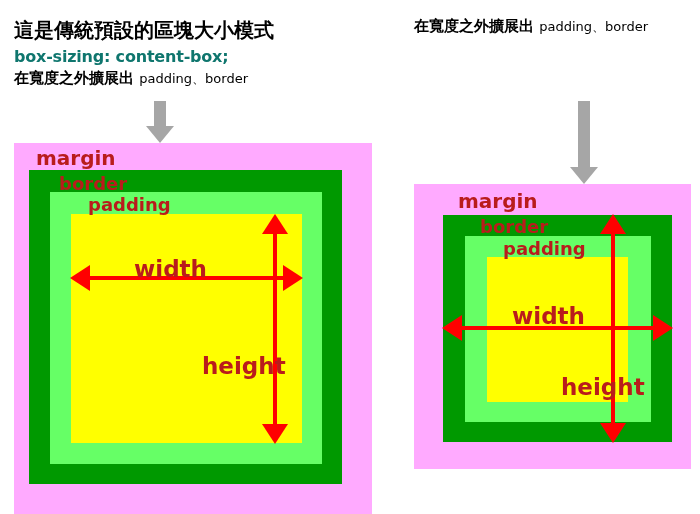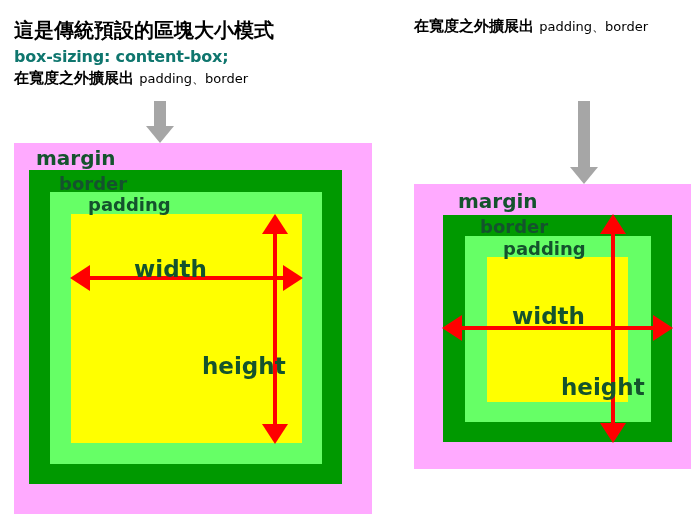--- a/index.html
+++ b/index.html
@@ -50,21 +50,21 @@
   #gray-arrow-right .head  { top: 66px; }
 
   
   .boxdiagram { position: absolute; }
   .layer { position: absolute; }
   .layer-margin  { left: 0; top: 0; right: 0; bottom: 0; background: #ffaaff; }
 
   .lbl {
     position: absolute;
     font-weight: 700;
-    color: #14532d;
+    color: #b91c1c;
     white-space: nowrap;
     z-index: 6;
   }
 
   
   #diagram-left { left: 14px; top: 143px; width: 358px; height: 371px; }
   #diagram-left .layer-border  { left: 15px;  top: 27px;  width: 313px; height: 314px; background: #009900; }
   #diagram-left .layer-padding { left: 36px;  top: 49px;  width: 272px; height: 272px; background: #66ff66; }
   #diagram-left .layer-content { left: 57px;  top: 71px;  width: 231px; height: 229px; background: #ffff00; }
   #diagram-left .lbl-margin  { left: 22px; top: 3px;  font-size: 20px; }

